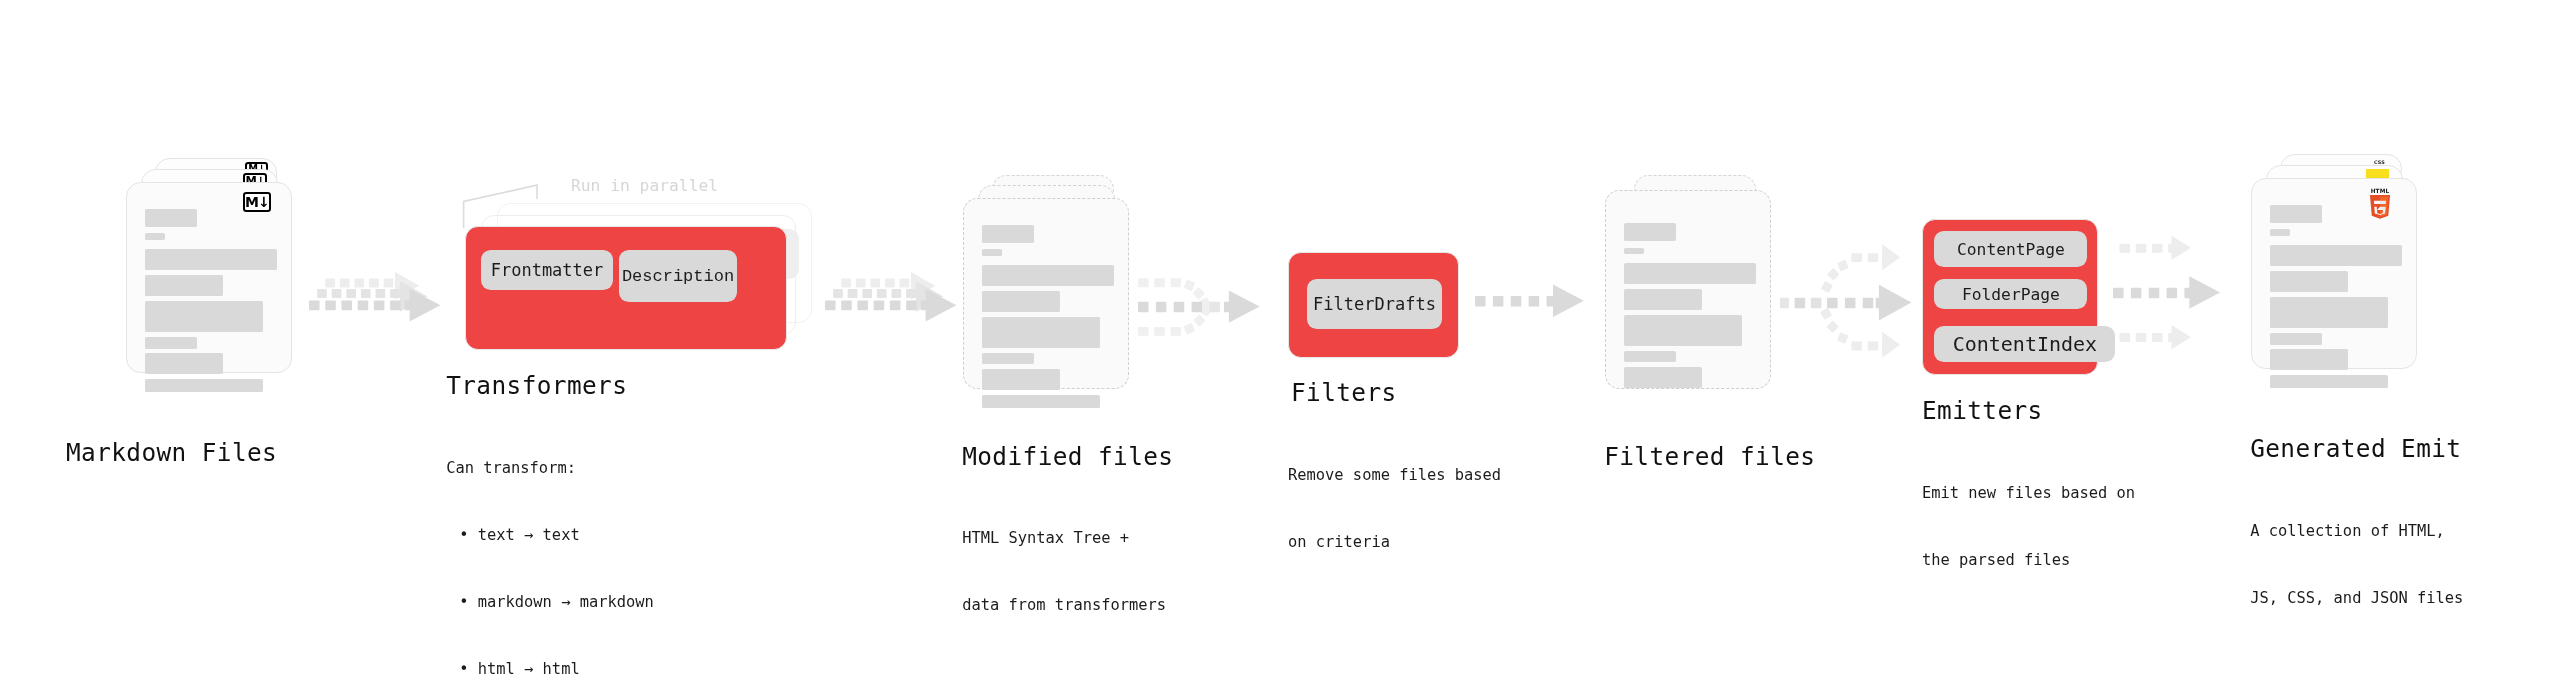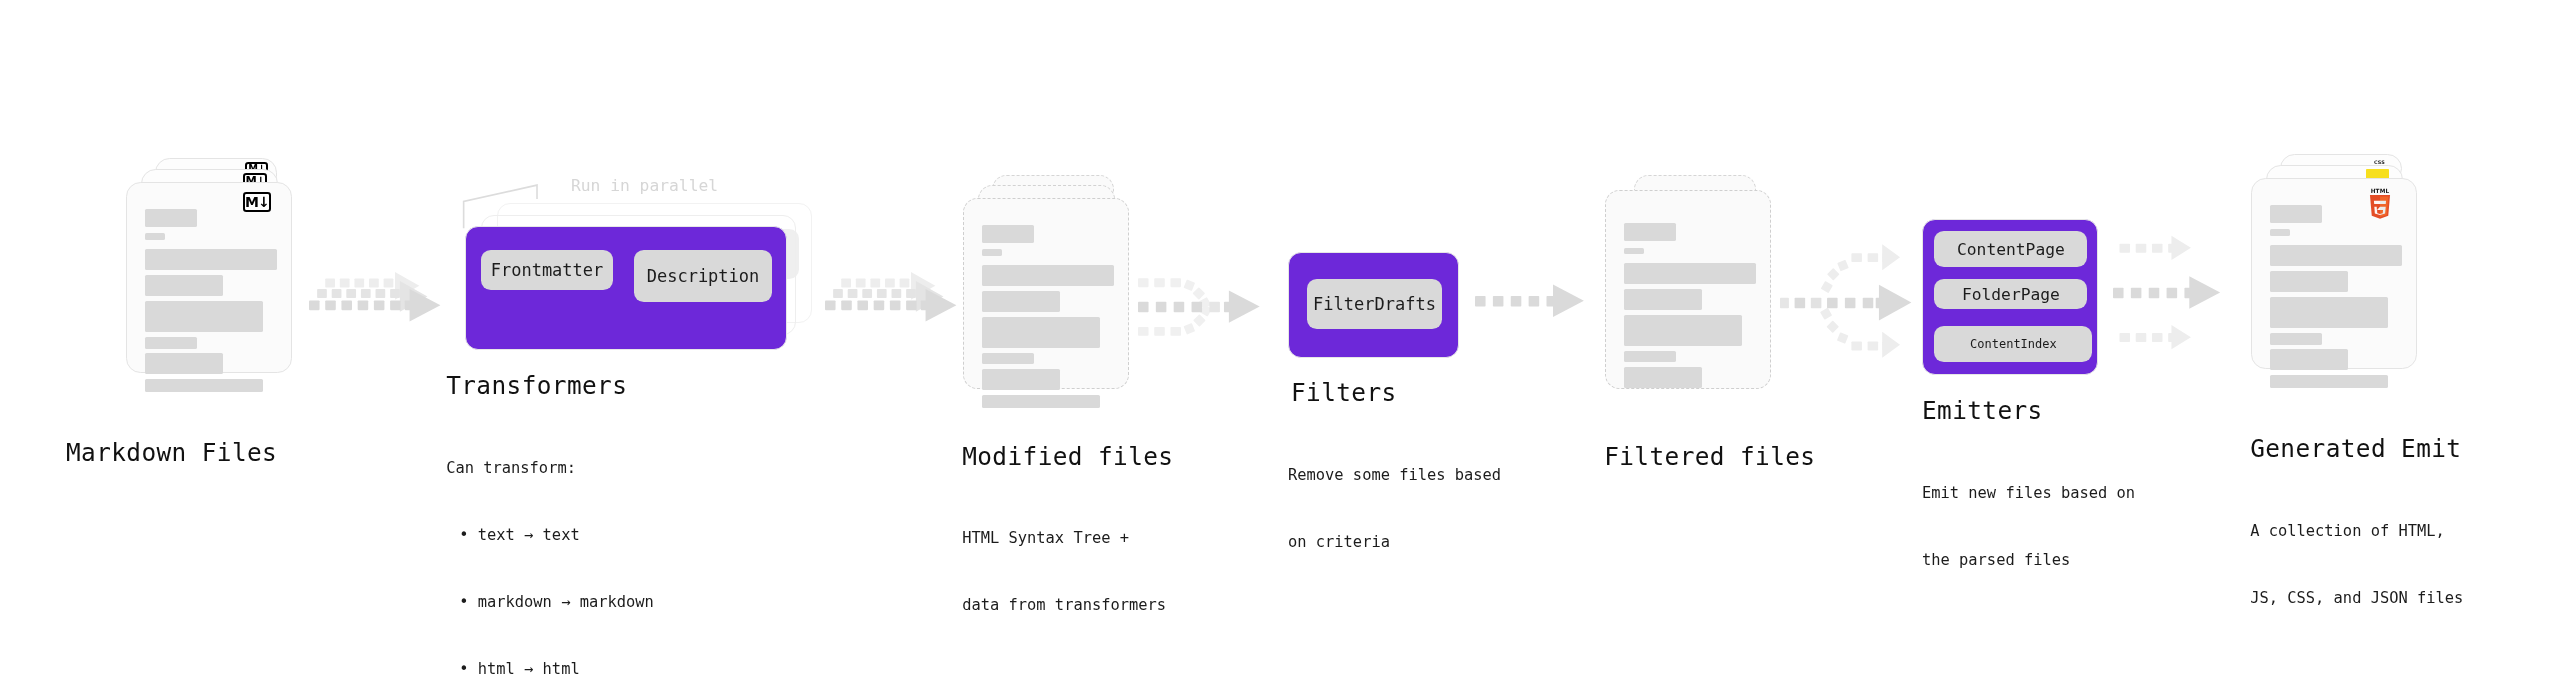--- a/index.html
+++ b/index.html
@@ -81,21 +81,21 @@
     position: absolute;
     width: 23px; height: 14.6px;
     background: #f7df1e;
     border-radius: 0.8px;
   }
 
   
   .proc {
     position: absolute;
     box-sizing: border-box;
-    background: #6d28d9;
+    background: #ef4444;
     border: 1.6px solid #e6e6e6;
     border-radius: 13px;
   }
   .proc.faint { border-color: #f0f0f0; background: transparent; }
   .chip {
     position: absolute;
     box-sizing: border-box;
     background: #d9d9d9;
     border-radius: 9.8px;
     display: flex; align-items: center; justify-content: center;
@@ -226,21 +226,21 @@
       <g stroke="#d8d8d8" stroke-width="2.5" fill="none">
         <line x1="-10" y1="44" x2="44" y2="44"></line>
           <polygon points="44,39 54,44 44,49" fill="#d8d8d8" stroke="none"></polygon>
       </g>
     </svg>
 
     <div class="proc" style="left:18px; top:39px; width:322px; height:124px; border-color:#e7e7e7;"></div>
     <div class="chip" style="left:34px; top:63px; width:132px; height:40px;">
         <span>Frontmatter</span>
       </div>
-    <div class="chip" style="left:187px; top:63px; width:138px; height:52px;">
+    <div class="chip" style="left:172px; top:63px; width:118px; height:52px;font-family:Liberation Mono, monospace;">
         <span>Description</span>
       </div>
 
     <div class="title" style="left:-0.8px; top:184px;">Transformers</div>
     <div class="sub" style="left:-0.8px; top:225px;">
       <span class="bul">Can transform:</span>
       <span class="bul" style="padding-left:13px;">• text → text</span>
       <span class="bul" style="padding-left:13px;">• markdown → markdown</span>
       <span class="bul" style="padding-left:13px;">• html → html</span>
     </div>
@@ -401,21 +401,21 @@
   </svg>
 
   <div class="node" style="left:1922px; top:219px;">
     <div class="proc" style="left:0px; top:0px; width:176px; height:156px;">
       <div class="chip" style="left:11.4px; top:11.4px; width:153px; height:36px; font-size:16.3px;">
           <span>ContentPage</span>
         </div>
       <div class="chip" style="left:11.4px; top:59px; width:153px; height:30px; font-size:16.3px;">
           <span>FolderPage</span>
         </div>
-      <div class="chip" style="left:11.4px; top:106px; width:158px; height:36px; font-size:12px;">
+      <div class="chip" style="left:11.4px; top:106px; width:181px; height:36px; font-size:20px;">
           <span>ContentIndex</span>
         </div>
     </div>
     <div class="title" style="left:0px; top:177px;">Emitters</div>
     <div class="sub" style="left:0px; top:218px;">
       <span class="bul">Emit new files based on</span>
       <span class="bul">the parsed files</span>
     </div>
   </div>
 

